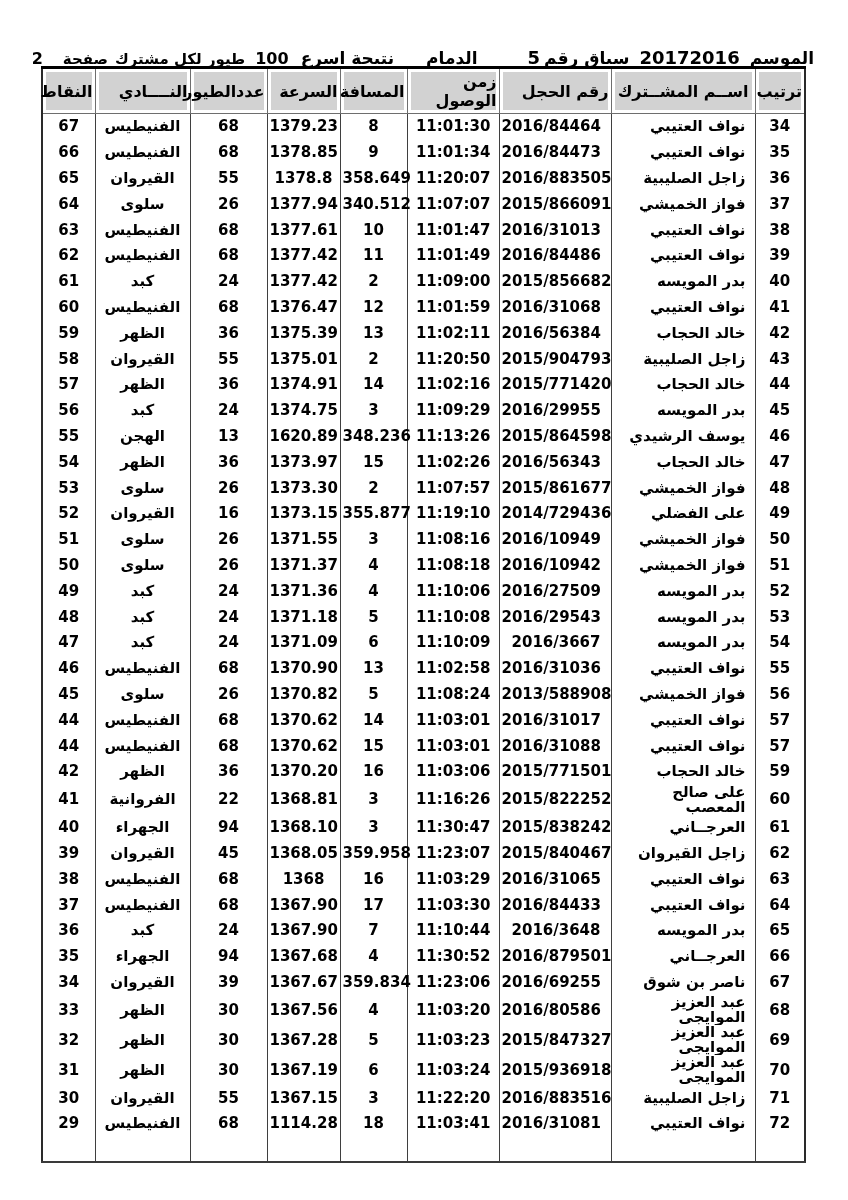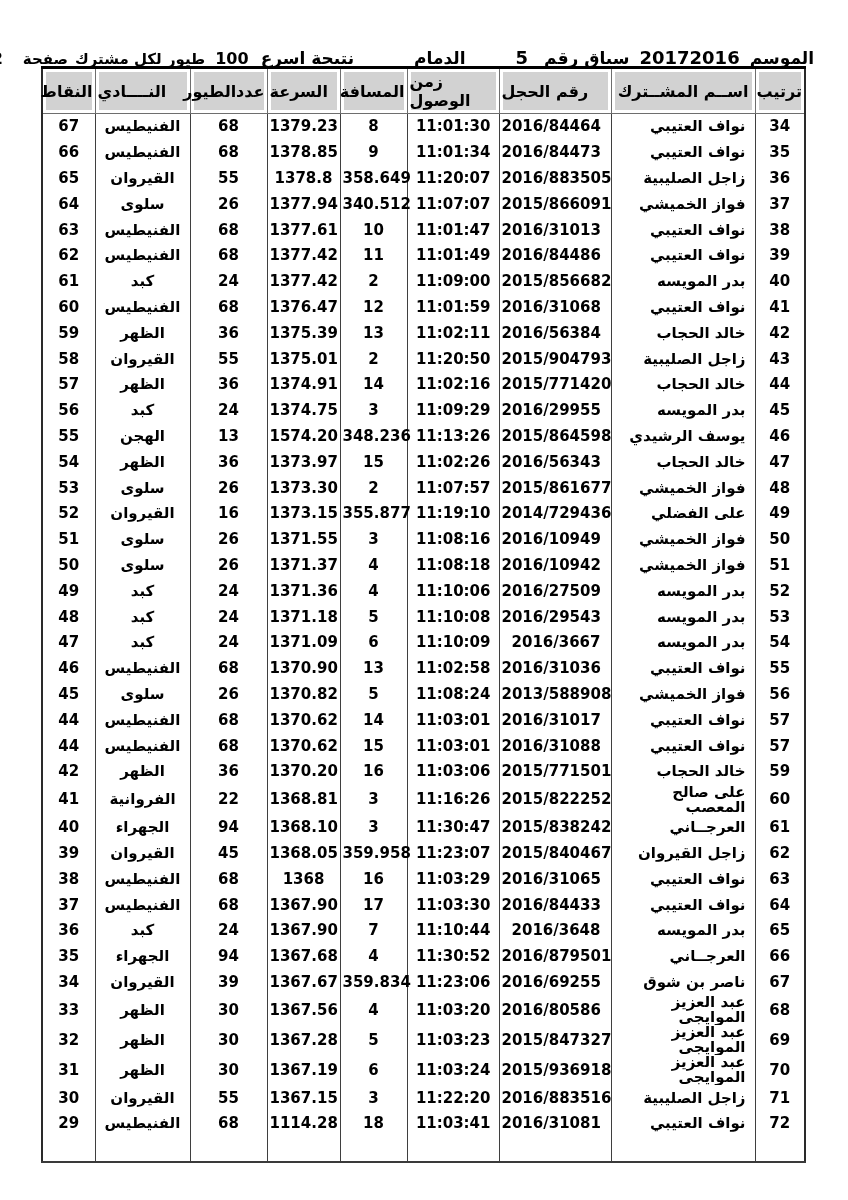--- a/index.html
+++ b/index.html
@@ -8,41 +8,41 @@
 
   
   .title-bar{
     position:absolute;top:33px;right:34px;left:40px;
     direction:rtl;display:flex;align-items:baseline;
     font-weight:bold;font-size:17px;white-space:nowrap;
   }
   .seg{flex:0 0 auto;}
   .seg-season-label{margin-left:10px;}
   .seg-season-value{margin-left:10px;font-size:18px;margin-top:14px;}
-  .seg-race-label{margin-left:16px;text-align:right;}
+  .seg-race-label{margin-left:4px;text-align:right;}
   .seg-race-value{margin-left:50px;font-size:18px;}
-  .seg-city{margin-left:60px;}
+  .seg-city{margin-left:32px;}
   .seg-result-label{margin-left:12px;}
   .seg-result-value{margin-left:10px;font-size:16px;}
   .seg-birds-suffix{margin-left:7px;font-size:15px;}
   .seg-page-label{margin-left:20px;font-size:15px;}
   .seg-page-value{font-size:16px;}
 
   
   table.results{
     position:absolute;top:66px;left:41px;width:765px;
     border-collapse:collapse;table-layout:fixed;direction:rtl;
     font-weight:bold;
     border:2px solid #2a2a2a;border-top:3px solid #000;border-bottom:2px solid #3a3a3a;
   }
   table.results th{
     height:44px;background:#d2d2d2;
     border:1px solid #6e6e6e;
     box-shadow:inset 0 0 0 3px #ffffff;
-    font-size:16px;padding:0 2px;text-align:left;vertical-align:middle;
+    font-size:16px;padding:0 2px;text-align:right;vertical-align:middle;
   }
   table.results th.h-name{text-align:right;padding-right:6px;}
   table.results td{
     height:25.8px;padding:0 2px;vertical-align:middle;
     border-left:1px solid #3f3f3f;border-right:1px solid #3f3f3f;
     background:#fff;font-size:15px;line-height:1;
   }
   .c-rank{text-align:center;font-size:16px;}
   .c-name{text-align:right;padding-right:9px !important;font-size:13.5px;direction:rtl;overflow:hidden;}
   .c-ring{text-align:right;padding-right:10px !important;direction:ltr;}
@@ -230,21 +230,21 @@
         <td class="c-birds">24</td>
         <td class="c-club">كبد</td>
         <td class="c-points">56</td>
       </tr>
         <tr>
         <td class="c-rank">46</td>
         <td class="c-name">يوسف الرشيدي</td>
         <td class="c-ring">2015/864598</td>
         <td class="c-time">11:13:26</td>
         <td class="c-dist">348.236</td>
-        <td class="c-speed">1574.20</td>
+        <td class="c-speed">1620.89</td>
         <td class="c-birds">13</td>
         <td class="c-club">الهجن</td>
         <td class="c-points">55</td>
       </tr>
         <tr>
         <td class="c-rank">47</td>
         <td class="c-name">خالد الحجاب</td>
         <td class="c-ring">2016/56343</td>
         <td class="c-time">11:02:26</td>
         <td class="c-dist">15</td>

